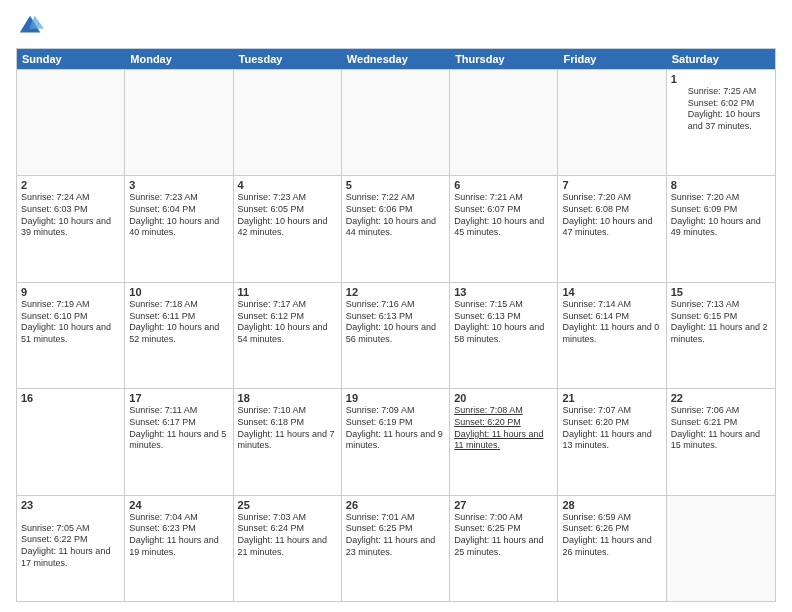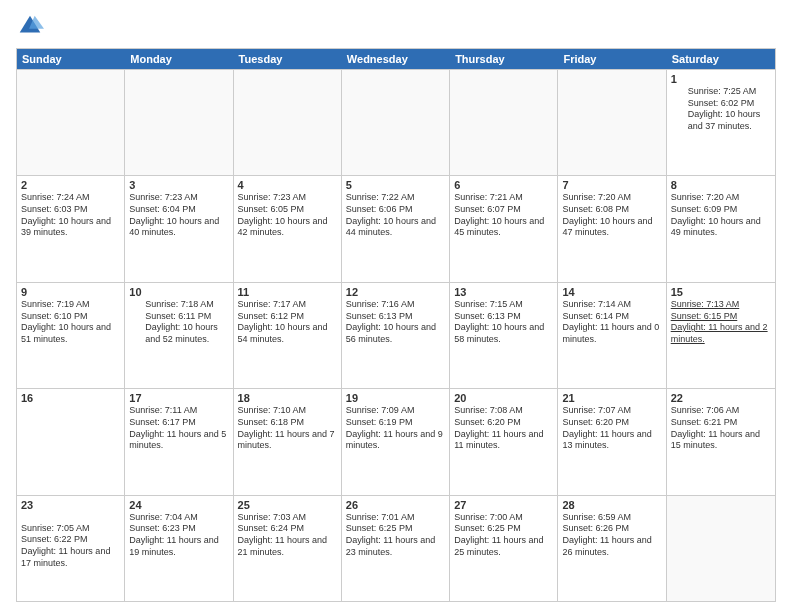--- a/index.html
+++ b/index.html
@@ -207,21 +207,21 @@
         </div>
         <div class="cal-row">
           <div class="cal-cell">
             <span class="day-num">9</span>
             <div class="cell-text" style="white-space: pre-line;">Sunrise: 7:19 AM
 Sunset: 6:10 PM
 Daylight: 10 hours and 51 minutes.</div>
           </div>
           <div class="cal-cell">
             <span class="day-num">10</span>
-            <div class="cell-text" style="white-space: pre-line; margin-left: 16px;">Sunrise: 7:18 AM
+            <div class="cell-text" style="white-space: pre-line;">Sunrise: 7:18 AM
 Sunset: 6:11 PM
 Daylight: 10 hours and 52 minutes.</div>
           </div>
           <div class="cal-cell">
             <span class="day-num">11</span>
             <div class="cell-text" style="white-space: pre-line;">Sunrise: 7:17 AM
 Sunset: 6:12 PM
 Daylight: 10 hours and 54 minutes.</div>
           </div>
           <div class="cal-cell">
@@ -237,21 +237,21 @@
 Daylight: 10 hours and 58 minutes.</div>
           </div>
           <div class="cal-cell">
             <span class="day-num">14</span>
             <div class="cell-text" style="white-space: pre-line;">Sunrise: 7:14 AM
 Sunset: 6:14 PM
 Daylight: 11 hours and 0 minutes.</div>
           </div>
           <div class="cal-cell">
             <span class="day-num">15</span>
-            <div class="cell-text" style="white-space: pre-line; text-decoration: underline;">Sunrise: 7:13 AM
+            <div class="cell-text" style="white-space: pre-line;">Sunrise: 7:13 AM
 Sunset: 6:15 PM
 Daylight: 11 hours and 2 minutes.</div>
           </div>
         </div>
         <div class="cal-row">
           <div class="cal-cell">
             <span class="day-num">16</span>
           </div>
           <div class="cal-cell">
             <span class="day-num">17</span>
@@ -266,21 +266,21 @@
 Daylight: 11 hours and 7 minutes.</div>
           </div>
           <div class="cal-cell">
             <span class="day-num">19</span>
             <div class="cell-text" style="white-space: pre-line;">Sunrise: 7:09 AM
 Sunset: 6:19 PM
 Daylight: 11 hours and 9 minutes.</div>
           </div>
           <div class="cal-cell">
             <span class="day-num">20</span>
-            <div class="cell-text" style="white-space: pre-line;">Sunrise: 7:08 AM
+            <div class="cell-text" style="white-space: pre-line; text-decoration: underline;">Sunrise: 7:08 AM
 Sunset: 6:20 PM
 Daylight: 11 hours and 11 minutes.</div>
           </div>
           <div class="cal-cell">
             <span class="day-num">21</span>
             <div class="cell-text" style="white-space: pre-line;">Sunrise: 7:07 AM
 Sunset: 6:20 PM
 Daylight: 11 hours and 13 minutes.</div>
           </div>
           <div class="cal-cell">

